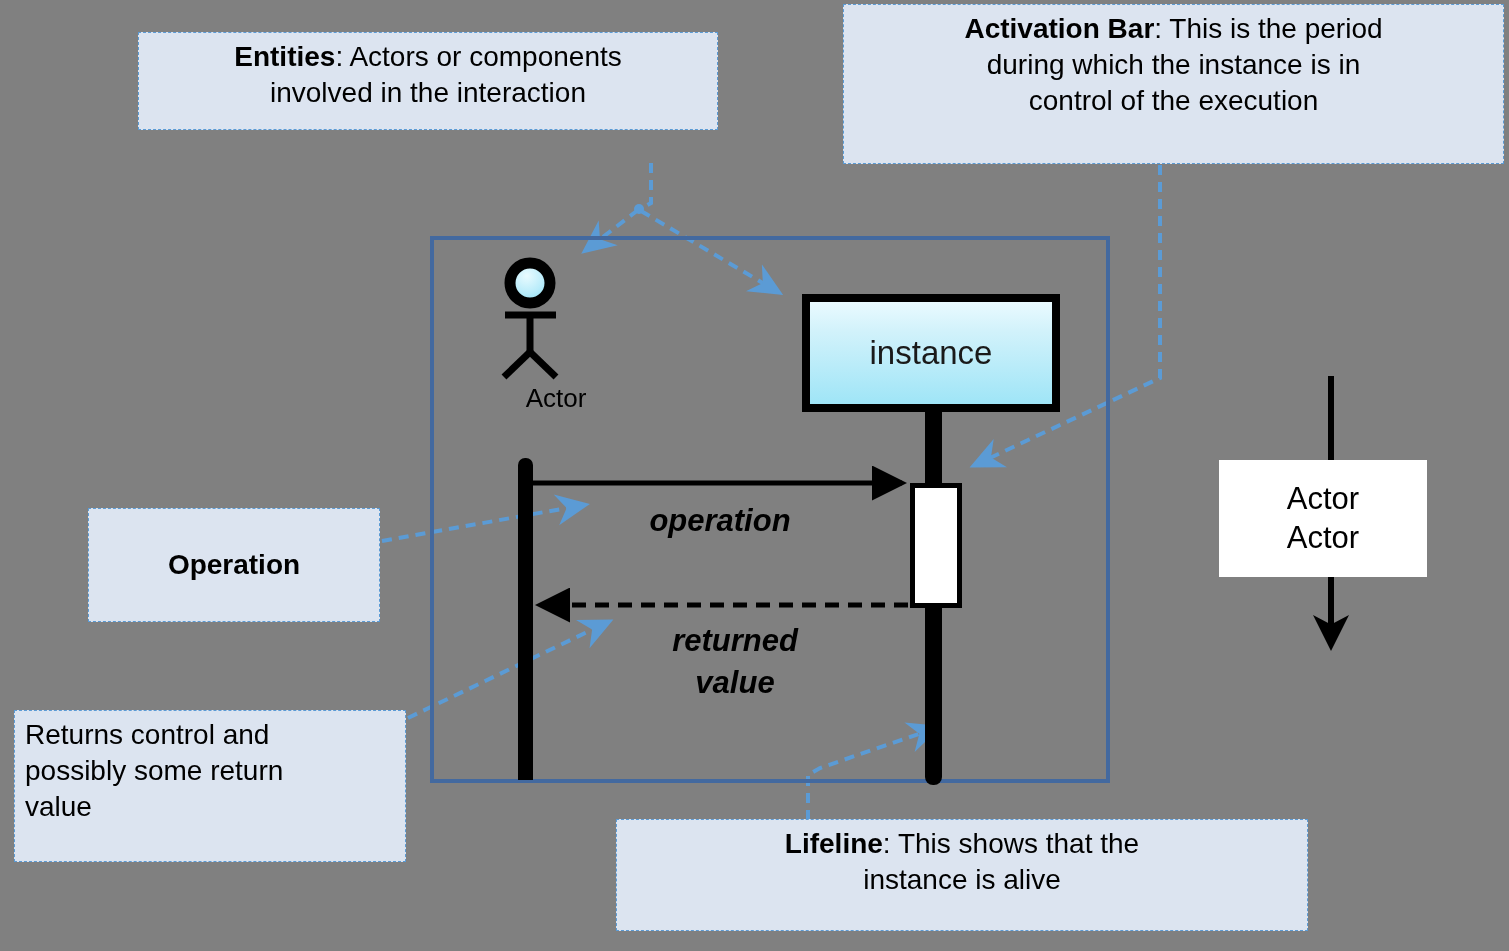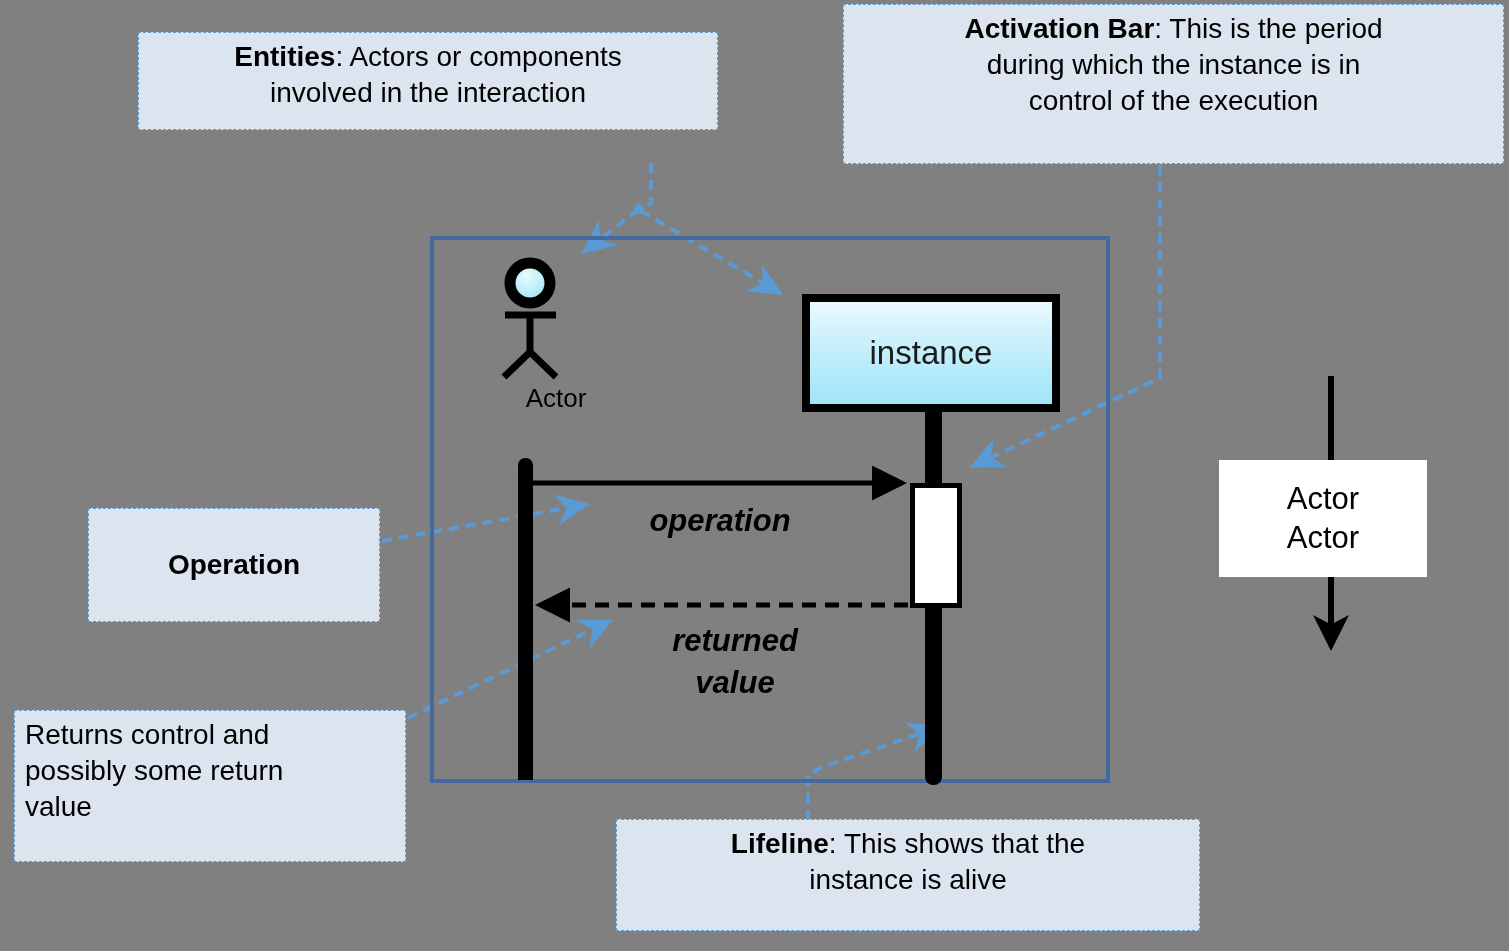--- a/index.html
+++ b/index.html
@@ -36,21 +36,21 @@
   }
   .callout.center { text-align: center; }
   .callout.left   { text-align: left; }
   .callout b { font-weight: bold; }
 
   #callout-entities      { left: 138px; top: 32px;  width: 580px; height: 98px; }
   #callout-activation    { left: 843px; top: 4px;   width: 661px; height: 160px; }
   #callout-operation     { left: 88px;  top: 508px; width: 292px; height: 114px;
                            display:flex; flex-direction:column; justify-content:center; }
   #callout-returns       { left: 14px;  top: 710px; width: 392px; height: 152px; }
-  #callout-lifeline      { left: 616px; top: 819px; width: 584px; height: 112px; }
+  #callout-lifeline      { left: 616px; top: 819px; width: 692px; height: 112px; }
 
   .callout-line { display: block; }
 
   
   #frame {
     position: absolute;
     left: 430px; top: 236px;
     width: 680px; height: 547px;
     border: 4px solid #43699f;
     box-sizing: border-box;

